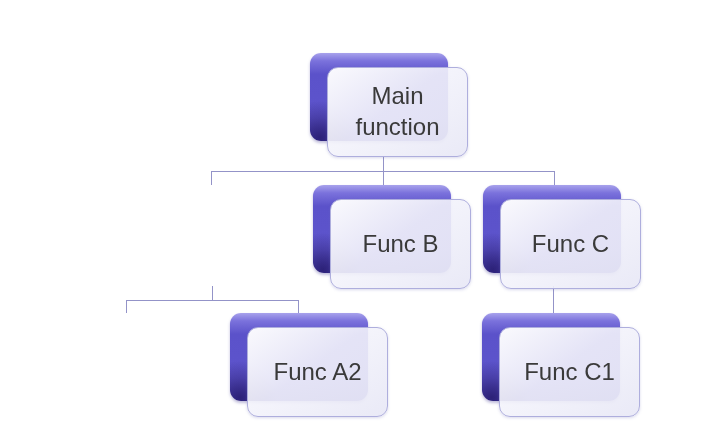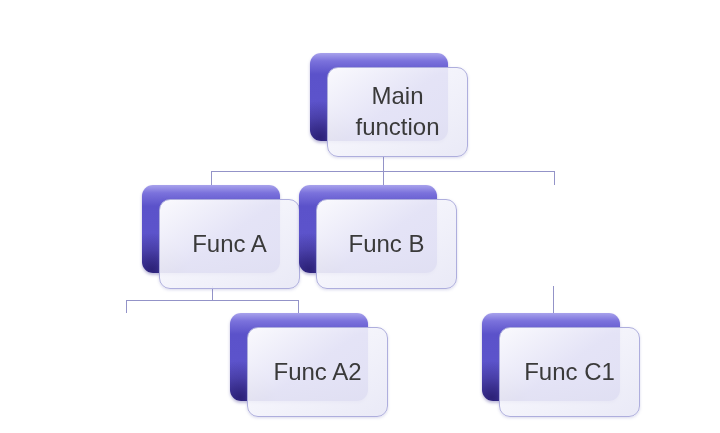--- a/index.html
+++ b/index.html
@@ -52,34 +52,34 @@
   <div class="conn" style="left:298px;top:300px;width:1px;height:13px;"></div>
   <div class="conn" style="left:553px;top:286px;width:1px;height:27px;"></div>
 
   <div class="node" style="left:310px;top:53px;">
     <div class="back"></div>
     <div class="card">
       <span class="label">Main function</span>
     </div>
   </div>
 
-  <div class="node" style="left:142px;top:185px;">
-    <div class="back"></div>
-    <div class="card">
-      <span class="label">Func A</span>
-    </div>
-  </div>
 
-  <div class="node" style="left:299px;top:185px;">
+  <div class="node" style="left:313px;top:185px;">
     <div class="back"></div>
     <div class="card">
       <span class="label">Func B</span>
     </div>
   </div>
 
+  <div class="node" style="left:483px;top:185px;">
+    <div class="back"></div>
+    <div class="card">
+      <span class="label">Func C</span>
+    </div>
+  </div>
 
 
   <div class="node" style="left:230px;top:313px;border-radius:15px;">
     <div class="back"></div>
     <div class="card">
       <span class="label">Func A2</span>
     </div>
   </div>
 
   <div class="node" style="left:482px;top:313px;padding-left:36px;">

